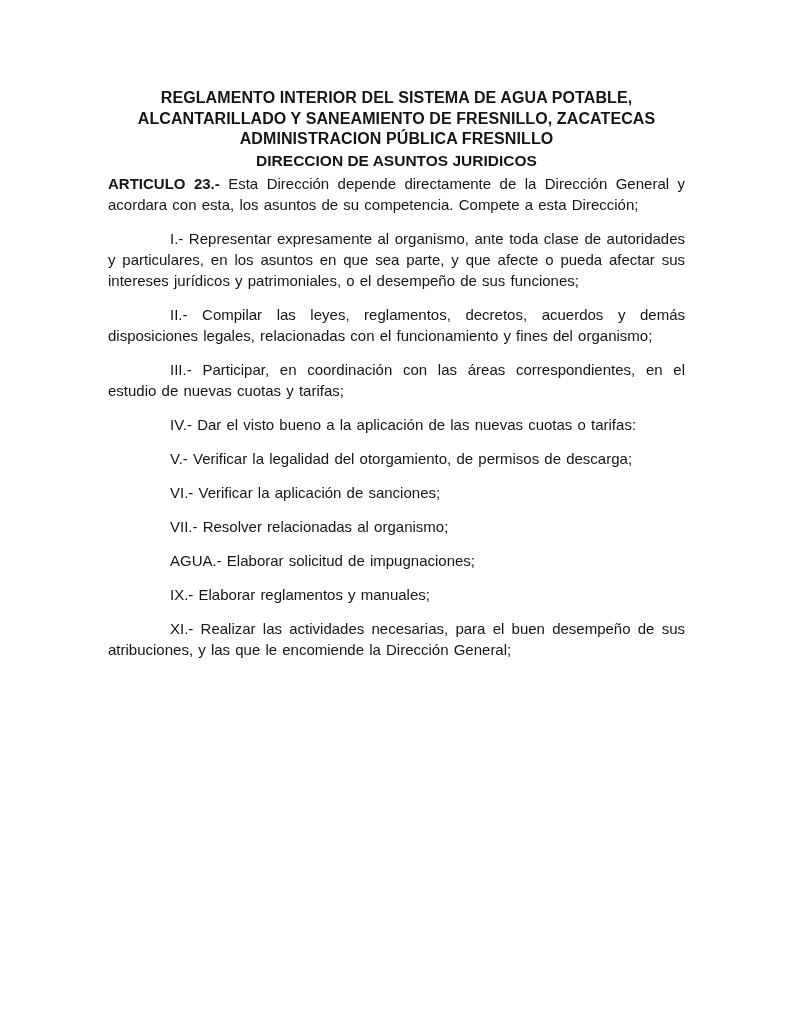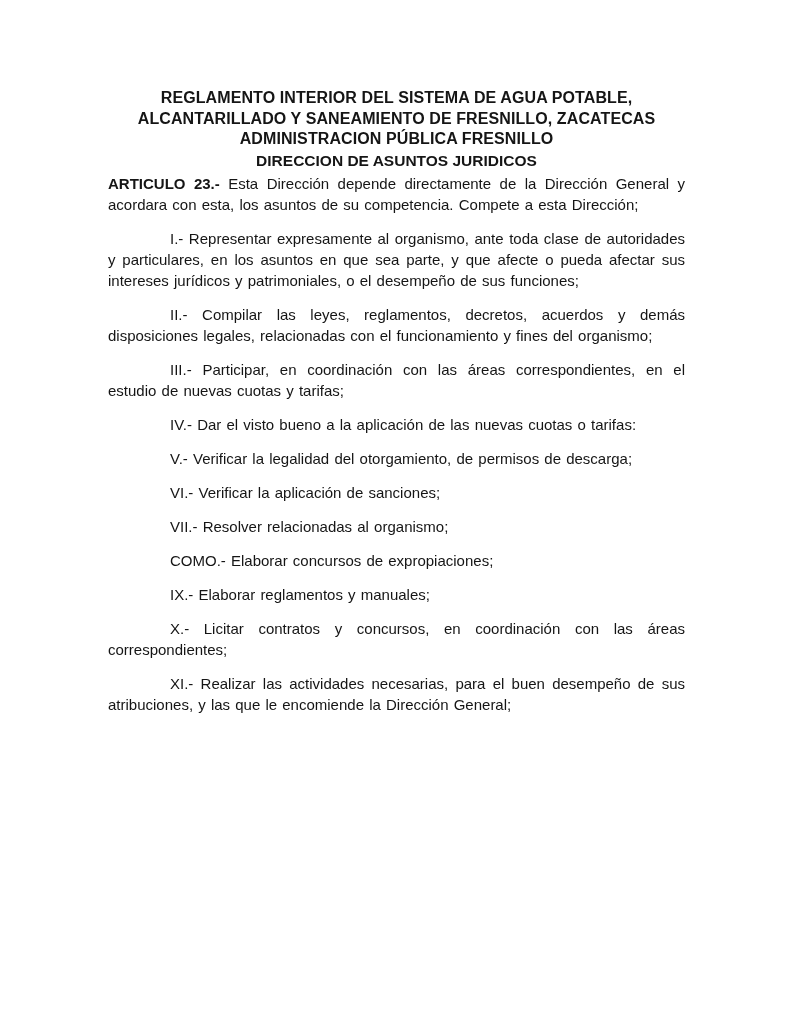--- a/index.html
+++ b/index.html
@@ -74,21 +74,20 @@
   <p class="para item"><span>III.-</span><span> Participar, en coordinación con las áreas correspondientes, en el estudio de nuevas cuotas y tarifas;</span></p>
 
   <p class="para item"><span>IV.-</span><span> Dar el visto bueno a la aplicación de las nuevas cuotas o tarifas:</span></p>
 
   <p class="para item"><span>V.-</span><span> Verificar la legalidad del otorgamiento, de permisos de descarga;</span></p>
 
   <p class="para item"><span>VI.-</span><span> Verificar la aplicación de sanciones;</span></p>
 
   <p class="para item"><span>VII.-</span><span> Resolver relacionadas al organismo;</span></p>
 
-  <p class="para item"><span>COMO.-</span><span> Elaborar concursos de expropiaciones;</span></p>
+  <p class="para item"><span>AGUA.-</span><span> Elaborar solicitud de impugnaciones;</span></p>
 
   <p class="para item"><span>IX.-</span><span> Elaborar reglamentos y manuales;</span></p>
 
-  <p class="para item"><span>X.-</span><span> Licitar contratos y concursos, en coordinación con las áreas correspondientes;</span></p>
 
   <p class="para item"><span>XI.-</span><span> Realizar las actividades necesarias, para el buen desempeño de sus atribuciones, y las que le encomiende la Dirección General;</span></p>
 
 </div>
 
 </body></html>

